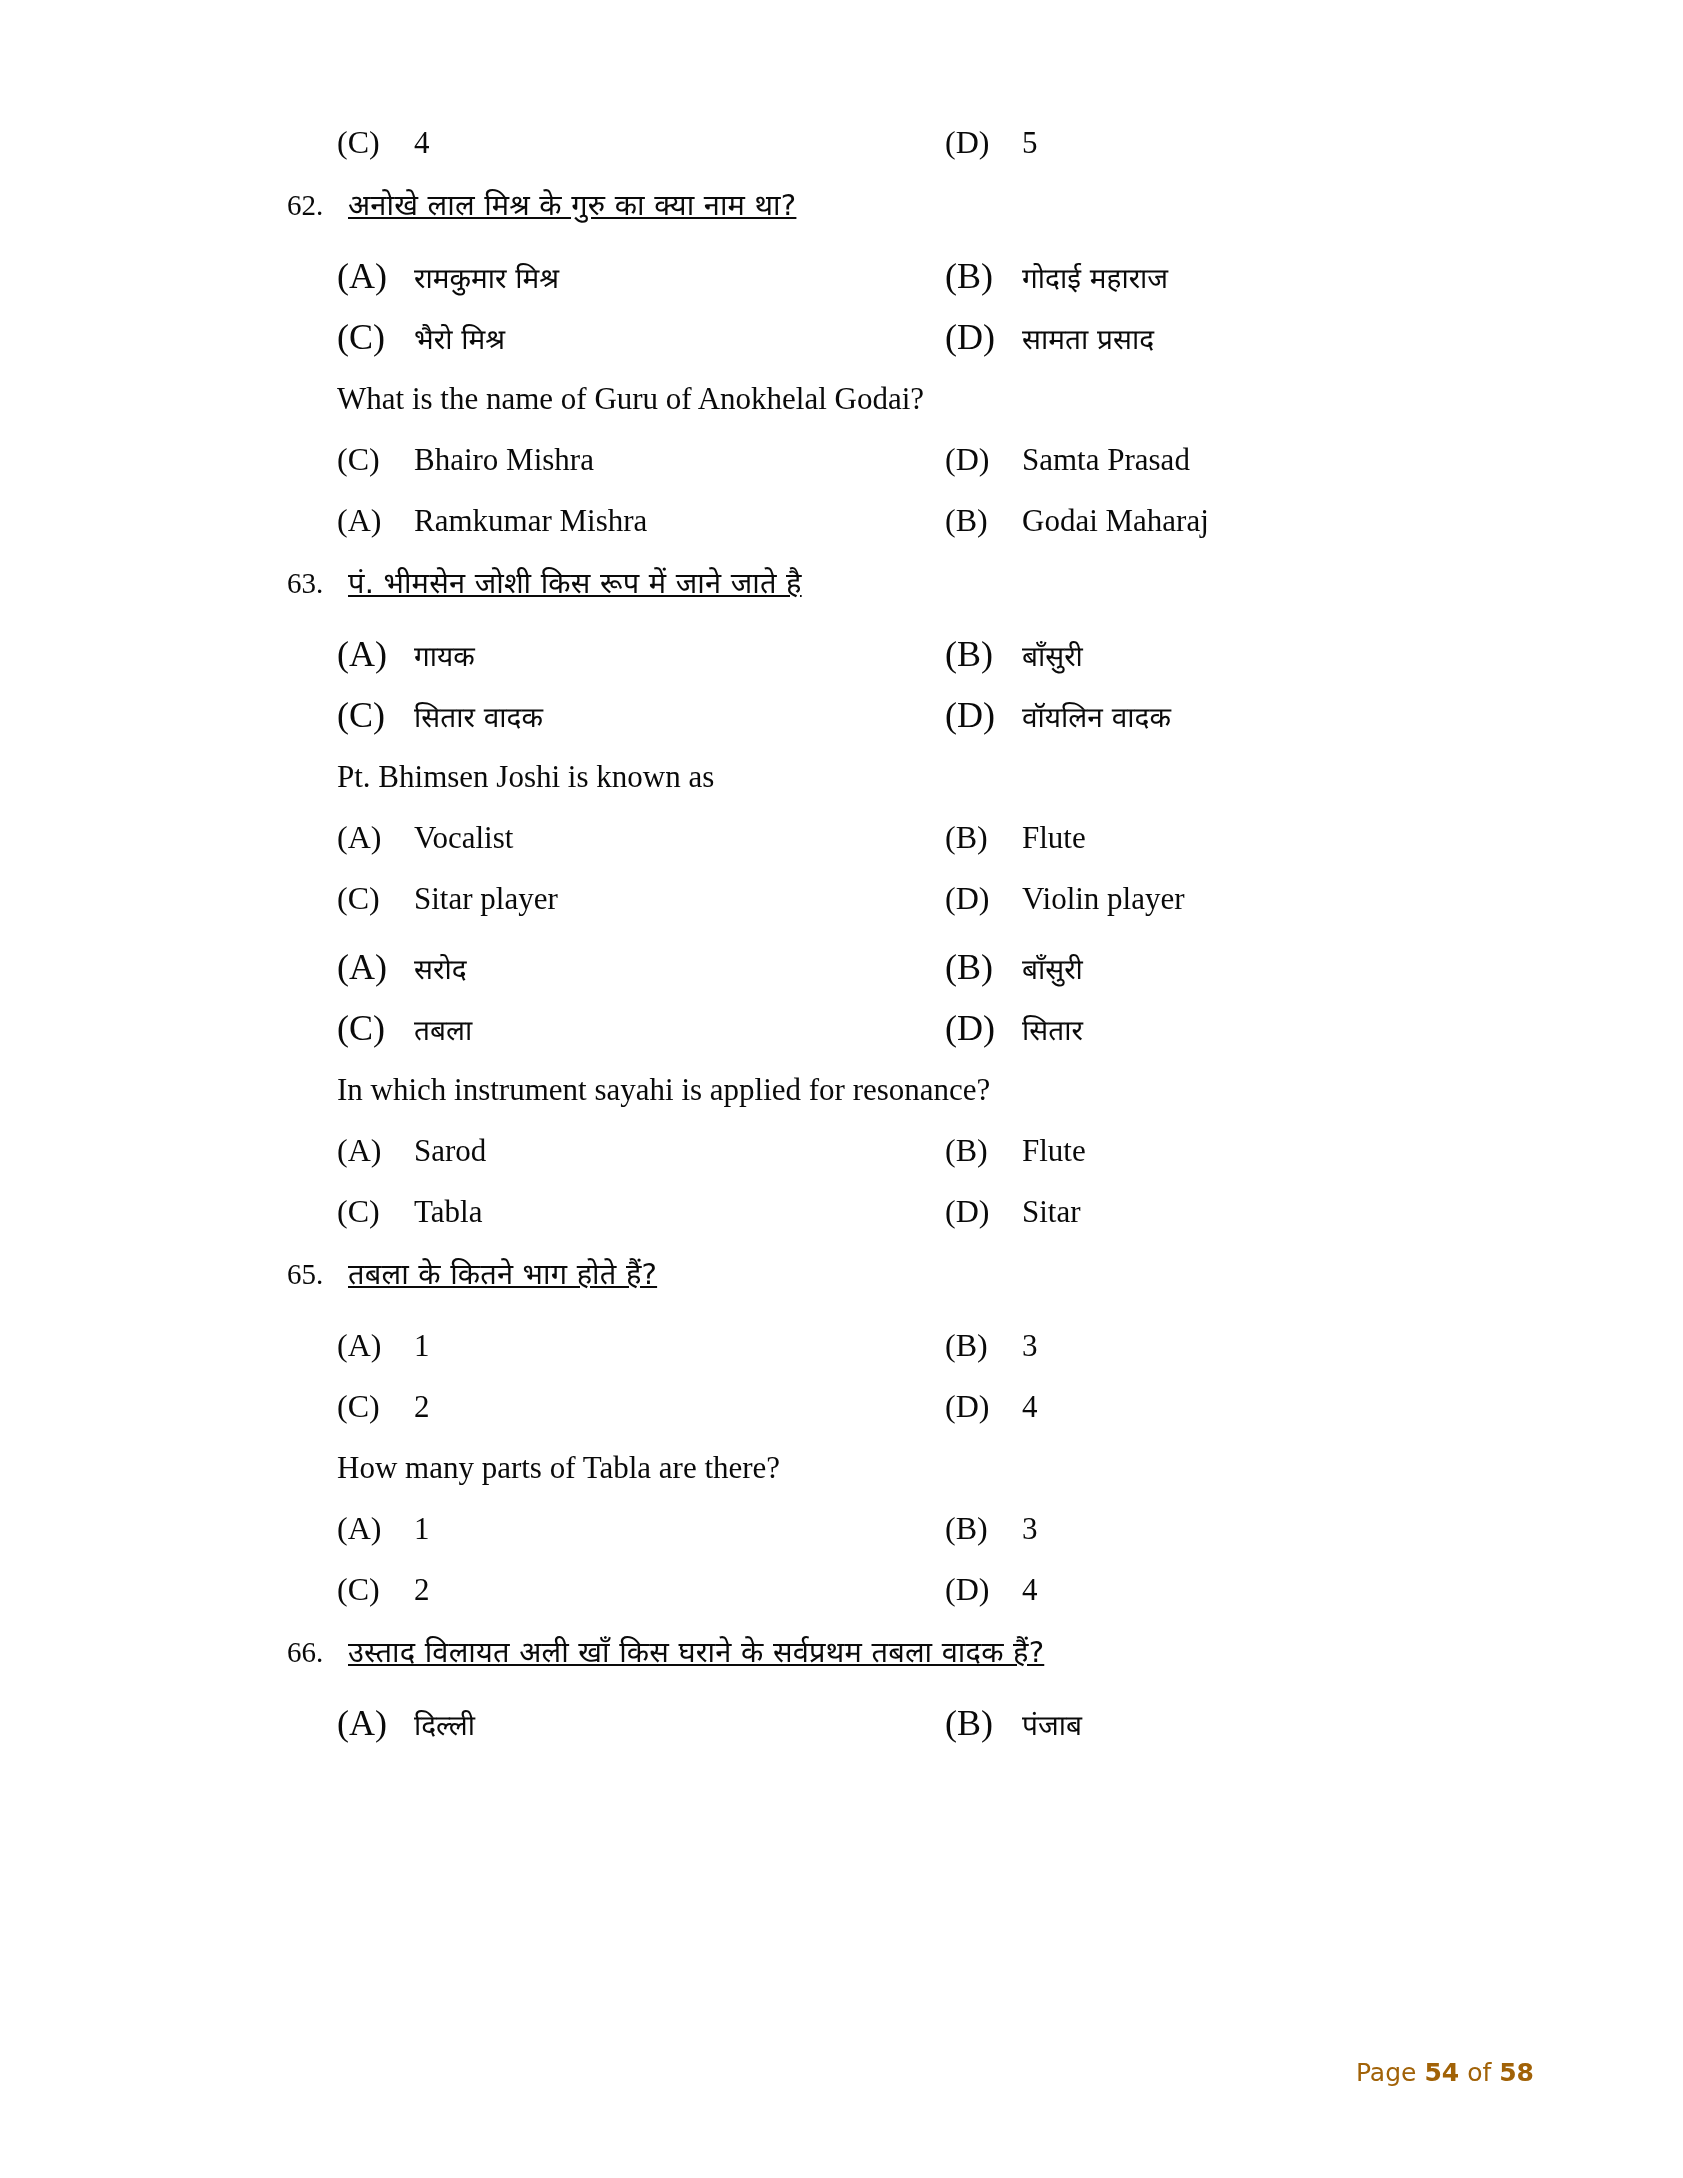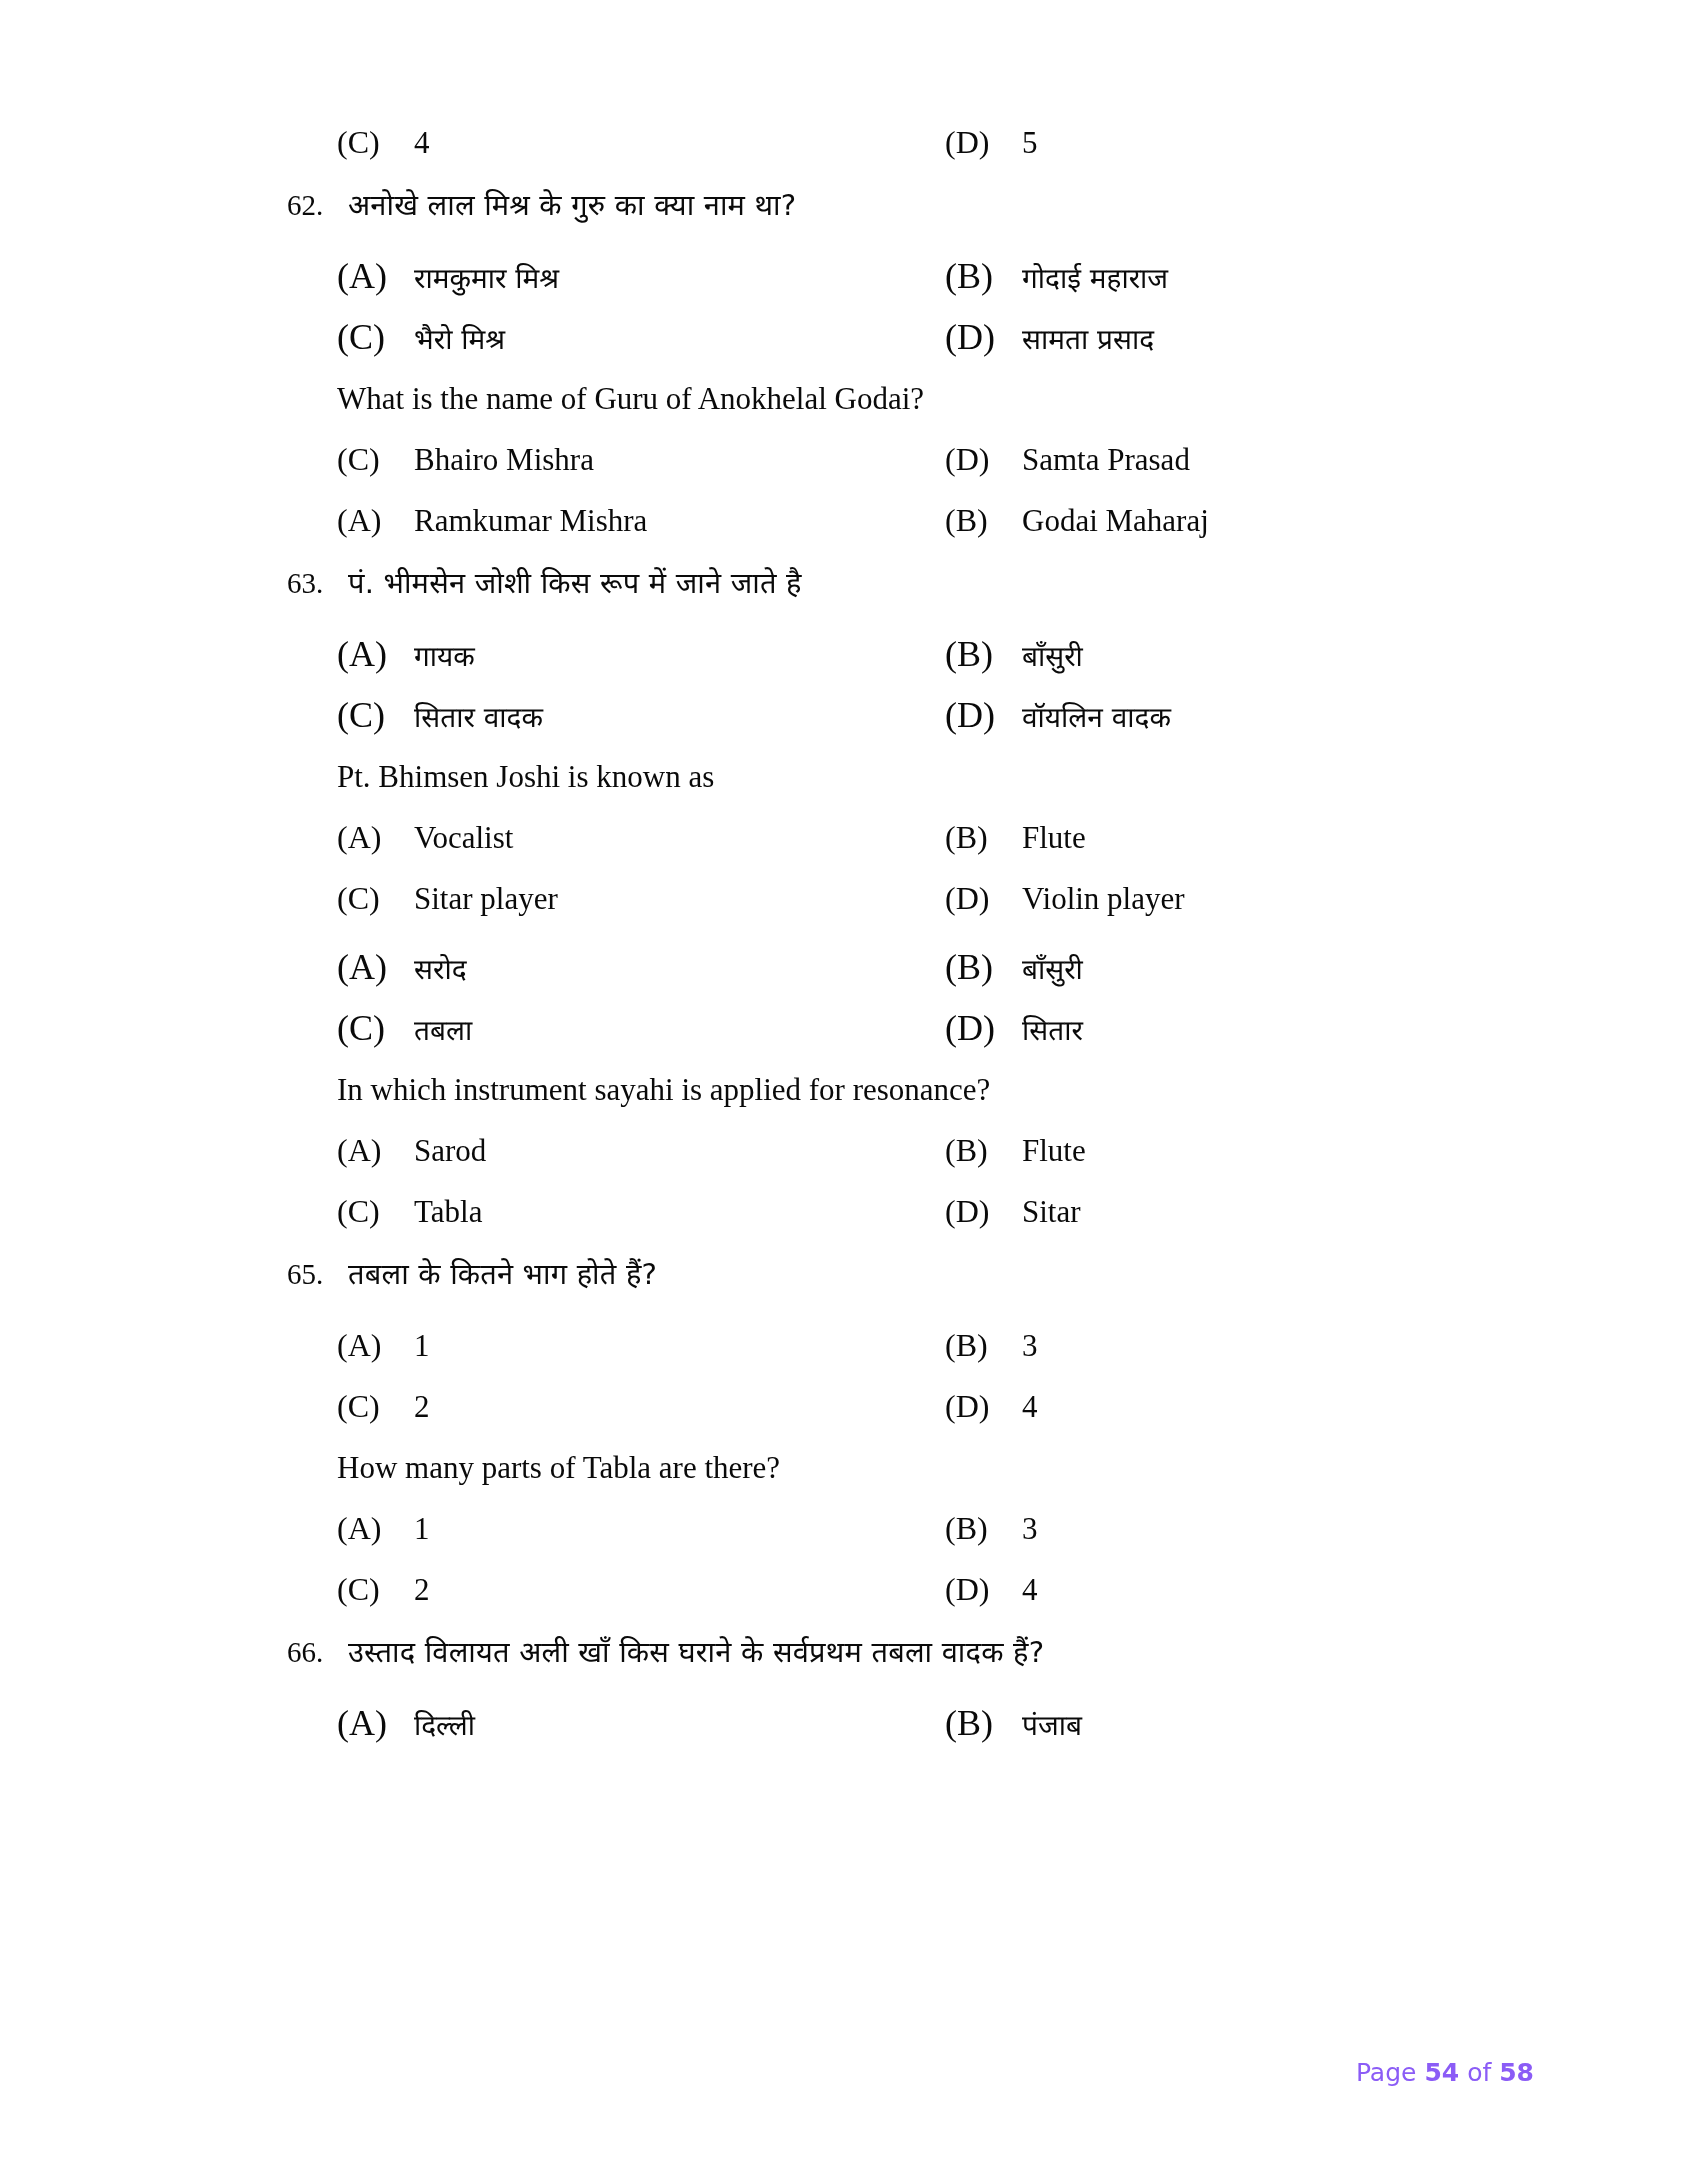--- a/index.html
+++ b/index.html
@@ -39,20 +39,21 @@
     top: 0;
     width: 61px;
     text-align: left;
     font-size: 29px;
   }
   .qtext {
     position: absolute;
     left: 348px;
     top: 0;
     font-size: 31px;
+    text-decoration: underline;
   }
   .qtext.hi {
     font-family: "DejaVu Sans", "Liberation Sans", sans-serif;
     font-size: 29px;
     letter-spacing: 0.2px;
   }
   .stem-en {
     position: absolute;
     left: 337px;
     top: 0;
@@ -96,21 +97,21 @@
   .spacer-sm { height: 8px; }
   .spacer-md { height: 14px; }
 
   
   .footer {
     position: absolute;
     right: 149px;
     bottom: 91px;
     font-family: "DejaVu Sans", "Liberation Sans", sans-serif;
     font-size: 25px;
-    color: #8b5cf6;
+    color: #a16207;
     white-space: nowrap;
   }
   .footer b { font-weight: bold; }
   .footer .lbl, .footer .mid { font-weight: normal; }
 </style>
 </head>
 <body>
 
 <div class="page">
   <div class="content">

